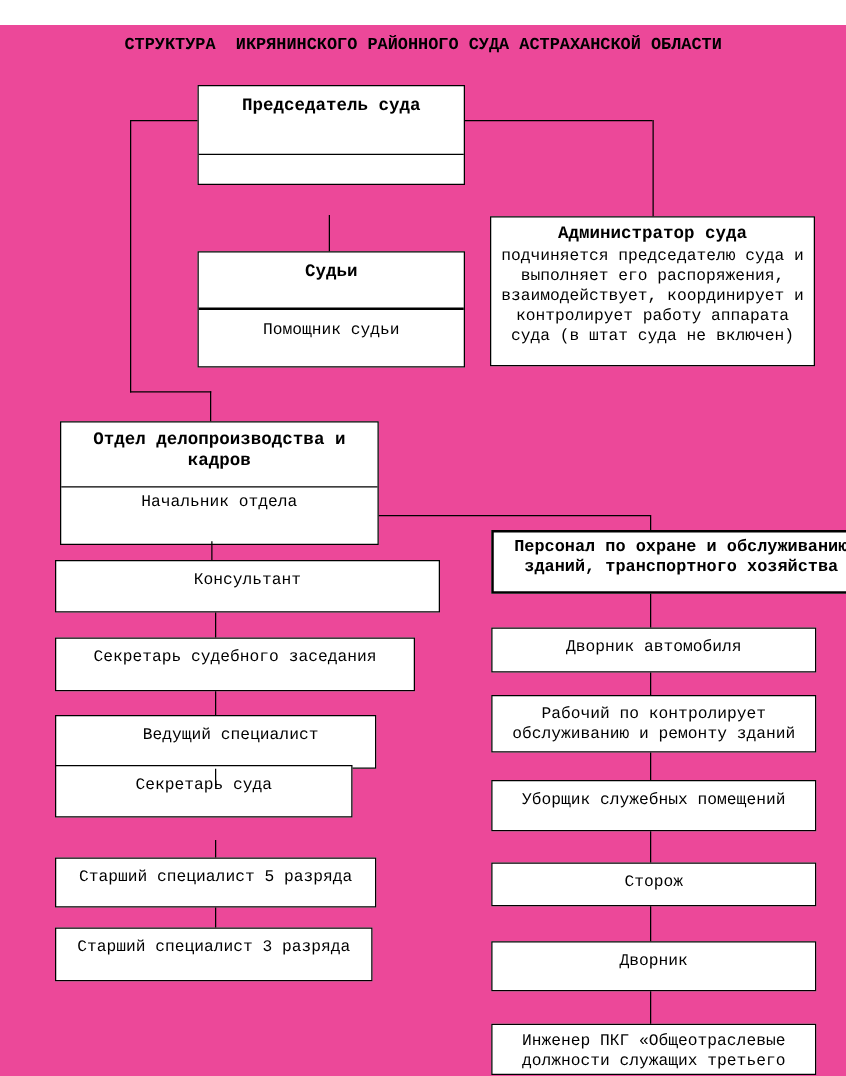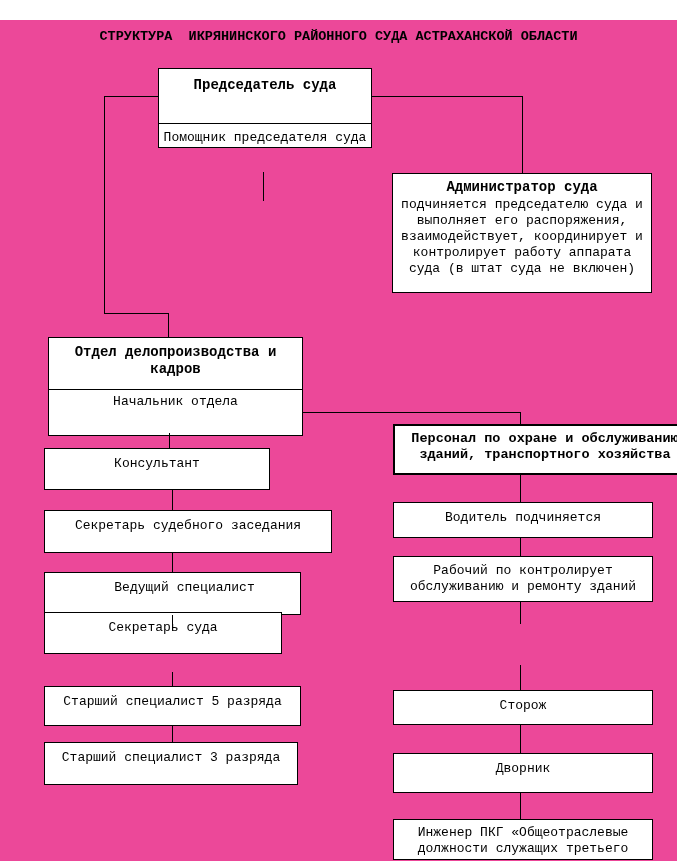--- a/index.html
+++ b/index.html
@@ -60,45 +60,49 @@
 </style>
 </head>
 <body>
 
 <div class="canvas">
 
   <div class="chart-title">СТРУКТУРА  ИКРЯНИНСКОГО РАЙОННОГО СУДА АСТРАХАНСКОЙ ОБЛАСТИ</div>
 
   <div class="box" style="left:158px; top:48px; width:214px; height:80px;">
     <div class="sect-head" style="height:55px;">Председатель суда</div>
-    <div class="sect-sub">Помощник председателя суда</div>
   </div>
 
+  <div class="box" style="left:158px; top:181px; width:214px; height:93px;">
+    <div class="sect-head" style="height:46px; border-bottom-width:2px;">Судьи</div>
+    <div class="sect-sub" style="padding-top:8px;">Помощник судьи</div>
+  </div>
 
   <div class="box" style="left:392px; top:153px; width:260px; height:120px;">
     <div class="admin-title">Администратор суда</div>
     <div class="admin-desc">подчиняется председателю суда и выполняет его распоряжения, взаимодействует, координирует и контролирует работу аппарата суда (в штат суда не включен)</div>
   </div>
 
   <div class="box" style="left:48px; top:317px; width:255px; height:99px;">
     <div class="sect-head dept-head-2l" style="padding-left:24px; padding-right:24px;">Отдел делопроизводства и кадров</div>
     <div class="sect-sub" style="padding-top:4px;">Начальник отдела</div>
   </div>
 
-  <div class="box leaf" style="left:44px; top:428px; width:226px; height:42px;">Консультант</div>
+  <div class="box leaf" style="left:44px; top:428px; width:308px; height:42px;">Консультант</div>
   <div class="box leaf" style="left:44px; top:490px; width:288px; height:43px;">Секретарь судебного заседания</div>
   <div class="box leaf" style="left:44px; top:552px; width:257px; height:43px;padding-left:32px;">Ведущий специалист</div>
   <div class="box leaf" style="left:44px; top:592px; width:238px; height:42px;">Секретарь суда</div>
   <div class="box leaf" style="left:44px; top:666px; width:257px; height:40px;">Старший специалист 5 разряда</div>
   <div class="box leaf" style="left:44px; top:722px; width:254px; height:43px;">Старший специалист 3 разряда</div>
 
   <div class="box bold-box" style="left:393px; top:404px; width:304px; height:51px; padding:5px 10px 0 10px;">Персонал по охране и обслуживанию зданий, транспортного хозяйства</div>
 
-  <div class="box leaf" style="left:393px; top:482px; width:260px; height:36px;">Водитель подчиняется</div>
+  <div class="box leaf" style="left:393px; top:482px; width:260px; height:36px;">Дворник автомобиля</div>
   <div class="box leaf" style="left:393px; top:536px; width:260px; height:46px; padding-top:6px;">Рабочий по контролирует обслуживанию и ремонту зданий</div>
+  <div class="box leaf" style="left:393px; top:604px; width:260px; height:41px;">Уборщик служебных помещений</div>
   <div class="box leaf" style="left:393px; top:670px; width:260px; height:35px;">Сторож</div>
   <div class="box leaf" style="left:393px; top:799px; width:260px; height:41px; padding-top:5px;">Инженер ПКГ «Общеотраслевые должности служащих третьего уровня»</div>
   <div class="box leaf" style="left:393px; top:733px; width:260px; height:40px;">Дворник</div>
 
   <div class="line hline" style="left:104px; top:76px; width:54px;"></div>
   <div class="line vline" style="left:104px; top:76px; height:218px;"></div>
   <div class="line hline" style="left:104px; top:293px; width:65px;"></div>
   <div class="line vline" style="left:168px; top:293px; height:24px;"></div>
   <div class="line hline" style="left:372px; top:76px; width:150px;"></div>
   <div class="line vline" style="left:522px; top:76px; height:77px;"></div>

